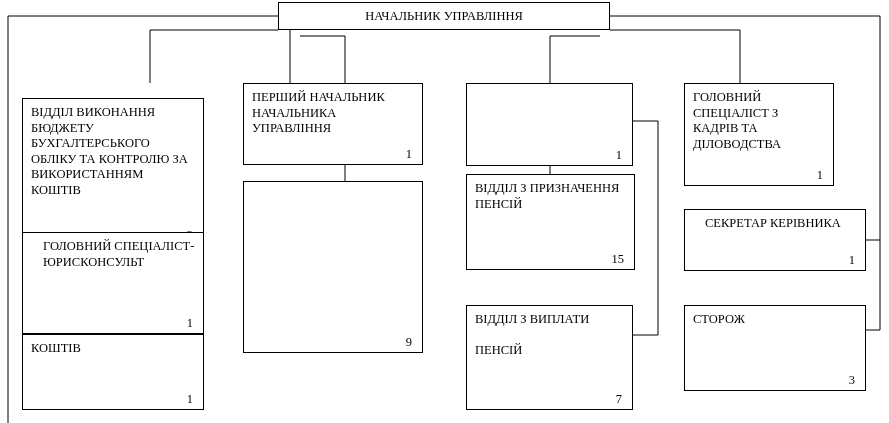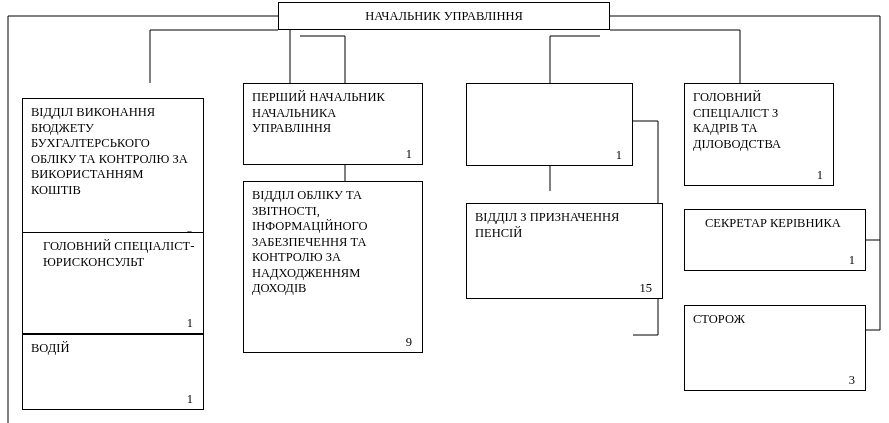--- a/index.html
+++ b/index.html
@@ -93,43 +93,48 @@
     <span class="title">ВІДДІЛ ВИКОНАННЯ БЮДЖЕТУ БУХГАЛТЕРСЬКОГО ОБЛІКУ ТА КОНТРОЛЮ ЗА ВИКОРИСТАННЯМ КОШТІВ</span>
     <span class="count">3</span>
   </div>
 
   <div class="box" style="left:22px; top:232px; width:182px; height:102px;padding-left:20px;">
     <span class="title">ГОЛОВНИЙ СПЕЦІАЛІСТ-ЮРИСКОНСУЛЬТ</span>
     <span class="count">1</span>
   </div>
 
   <div class="box" style="left:22px; top:334px; width:182px; height:76px;">
-    <span class="title">ВОДІЙ</span>
+    <span class="title">КОШТІВ</span>
     <span class="count">1</span>
   </div>
 
   <div class="box" style="left:243px; top:83px; width:180px; height:82px;">
     <span class="title">ПЕРШИЙ НАЧАЛЬНИК НАЧАЛЬНИКА УПРАВЛІННЯ</span>
     <span class="count">1</span>
   </div>
 
   <div class="box" style="left:243px; top:181px; width:180px; height:172px;">
-    <span class="title">ВІДДІЛ ОБЛІКУ ТА ЗВІТНОСТІ, ІНФОРМАЦІЙНОГО ЗАБЕЗПЕЧЕННЯ ТА КОНТРОЛЮ ЗА НАДХОДЖЕННЯМ ДОХОДІВ</span>
     <span class="count">9</span>
   </div>
 
   <div class="box" style="left:466px; top:83px; width:167px; height:83px;">
     <span class="count">1</span>
   </div>
 
-  <div class="box" style="left:466px; top:203px; width:197px; height:96px;">
+  <div class="box" style="left:466px; top:174px; width:169px; height:96px;">
     <span class="title">ВІДДІЛ З ПРИЗНАЧЕННЯ ПЕНСІЙ</span>
     <span class="count">15</span>
   </div>
 
+  <div class="box" style="left:466px; top:305px; width:167px; height:105px;">
+    <span class="title">ВІДДІЛ З ВИПЛАТИ
+
+ПЕНСІЙ</span>
+    <span class="count">7</span>
+  </div>
 
   <div class="box" style="left:684px; top:83px; width:150px; height:103px;">
     <span class="title">ГОЛОВНИЙ СПЕЦІАЛІСТ З КАДРІВ ТА ДІЛОВОДСТВА</span>
     <span class="count">1</span>
   </div>
 
   <div class="box" style="left:684px; top:209px; width:182px; height:62px;padding-left:20px;">
     <span class="title">СЕКРЕТАР КЕРІВНИКА</span>
     <span class="count">1</span>
   </div>

